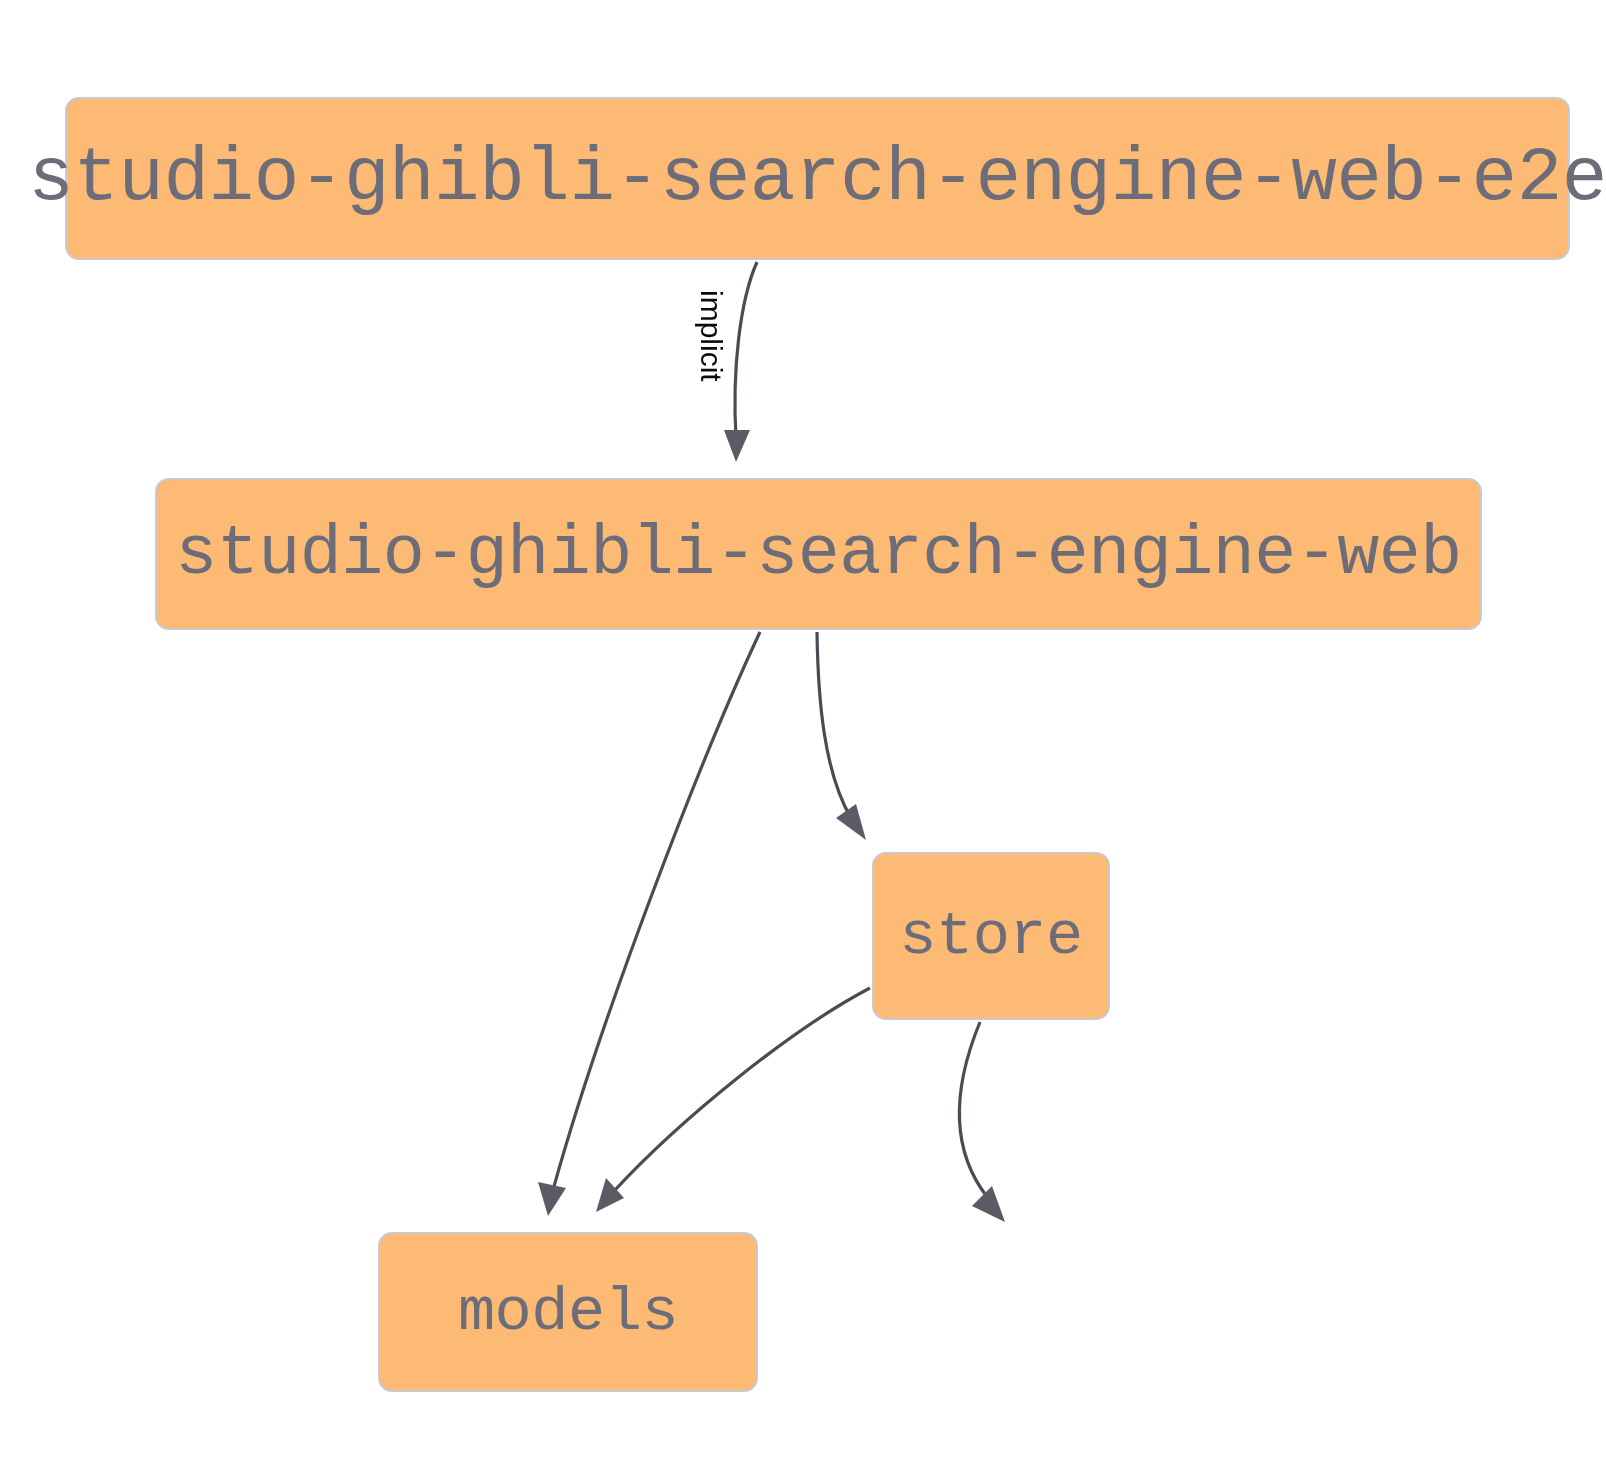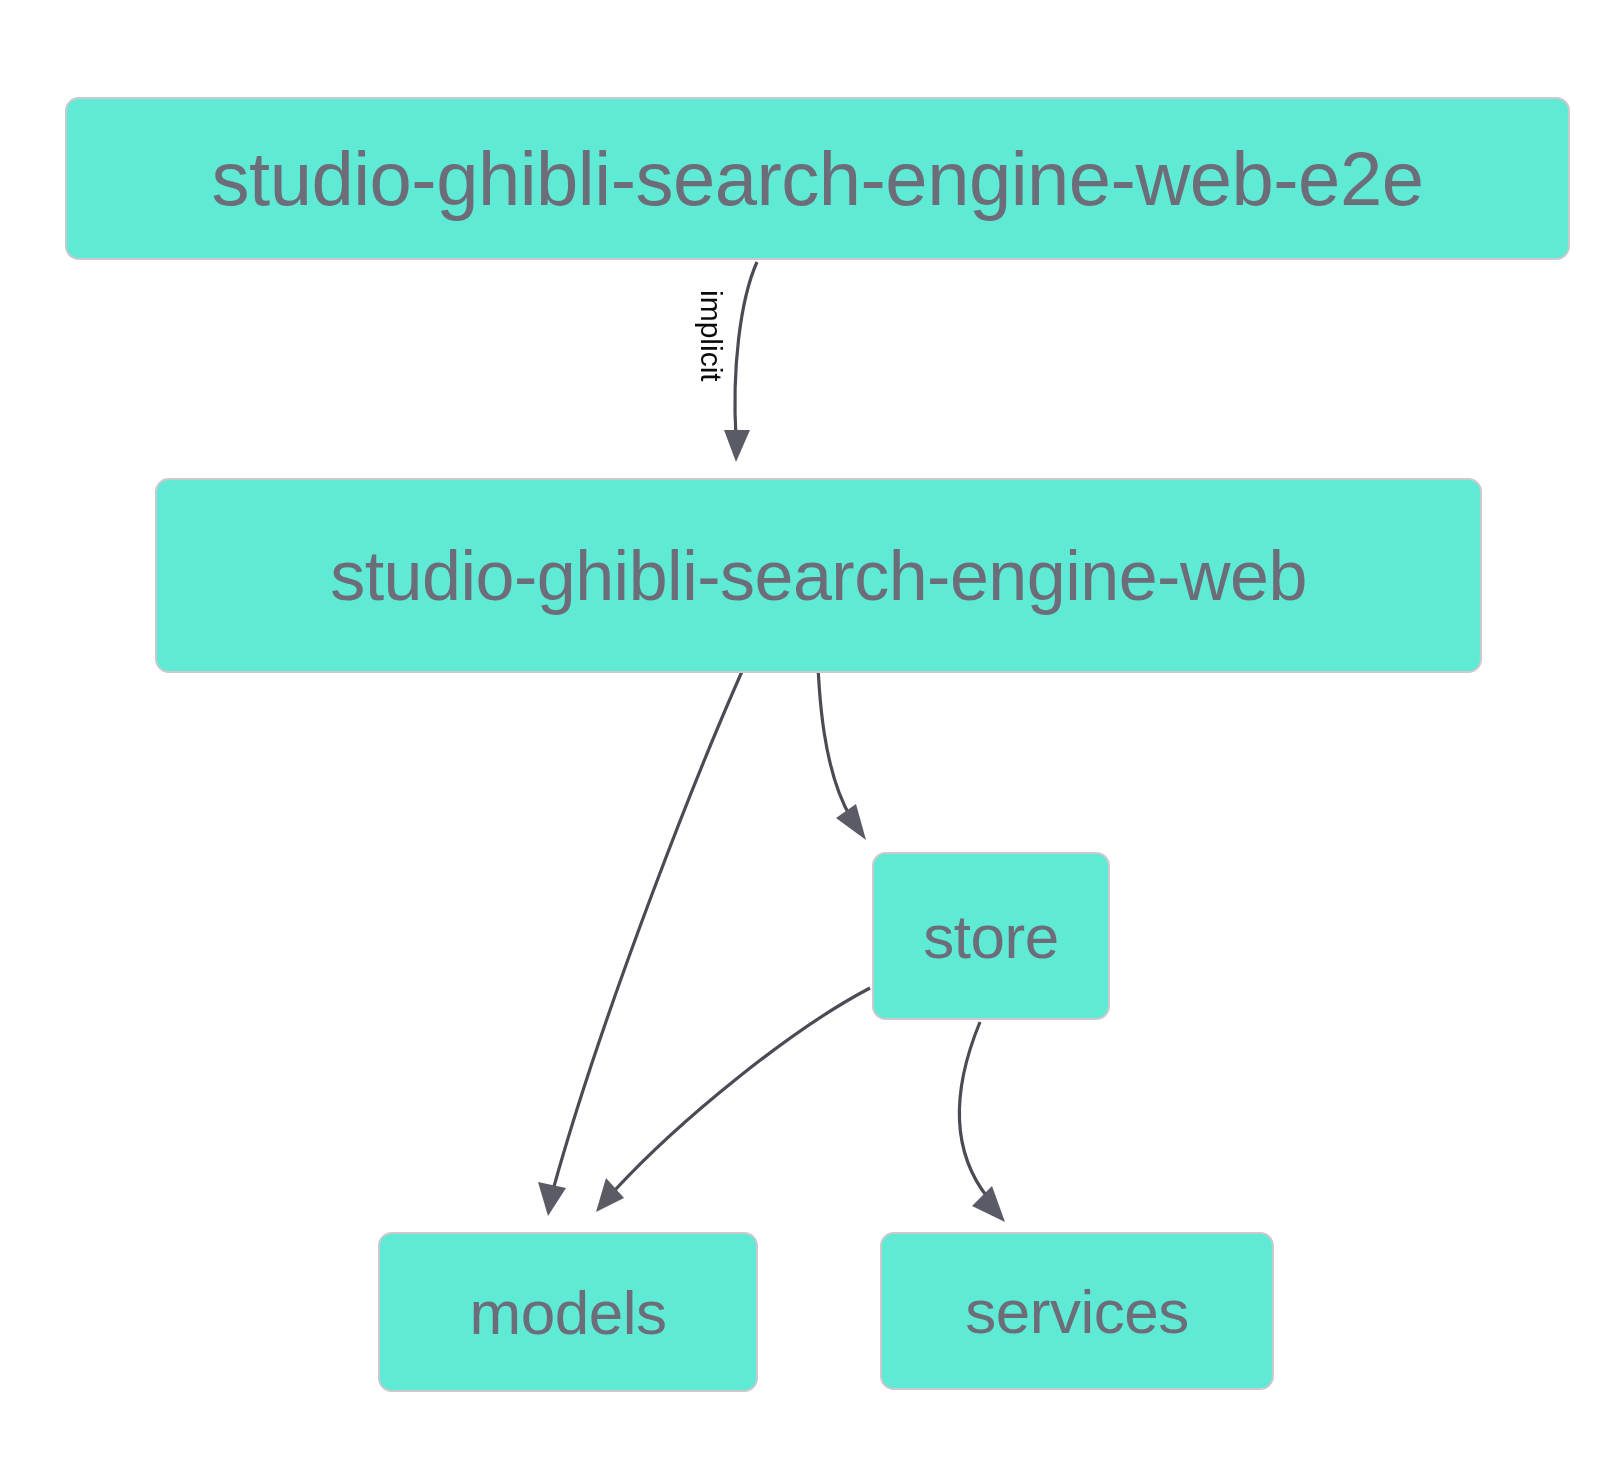--- a/index.html
+++ b/index.html
@@ -20,38 +20,38 @@
   .graph-svg {
     position: absolute;
     left: 0;
     top: 0;
     width: 1606px;
     height: 1458px;
   }
   .node {
     position: absolute;
     box-sizing: border-box;
-    background: #5eead4;
+    background: #fdba74;
     border: 2px solid #c9c9ce;
     border-radius: 14px;
     display: flex;
     align-items: center;
     justify-content: center;
     color: #6d6d79;
-    font-family: Liberation Sans, sans-serif;
+    font-family: Liberation Mono, monospace;
     font-weight: 400;
     letter-spacing: -0.5px;
     white-space: nowrap;
   }
   #node-root {
     left: 65px;  top: 97px;   width: 1505px; height: 163px;
     font-size: 76px;
   }
   #node-web {
-    left: 155px; top: 478px;  width: 1327px; height: 195px;
+    left: 155px; top: 478px;  width: 1327px; height: 152px;
     font-size: 70px;
   }
   #node-store {
     left: 872px; top: 852px;  width: 238px;  height: 168px;
     font-size: 62px;
   }
   #node-models {
     left: 378px; top: 1232px; width: 380px;  height: 160px;
     font-size: 62px;
   }
@@ -127,17 +127,14 @@
   </div>
 
   <div id="node-store" class="node">
     <span>store</span>
   </div>
 
   <div id="node-models" class="node">
     <span>models</span>
   </div>
 
-  <div id="node-services" class="node">
-    <span>services</span>
-  </div>
 
 </div>
 
 </body></html>

